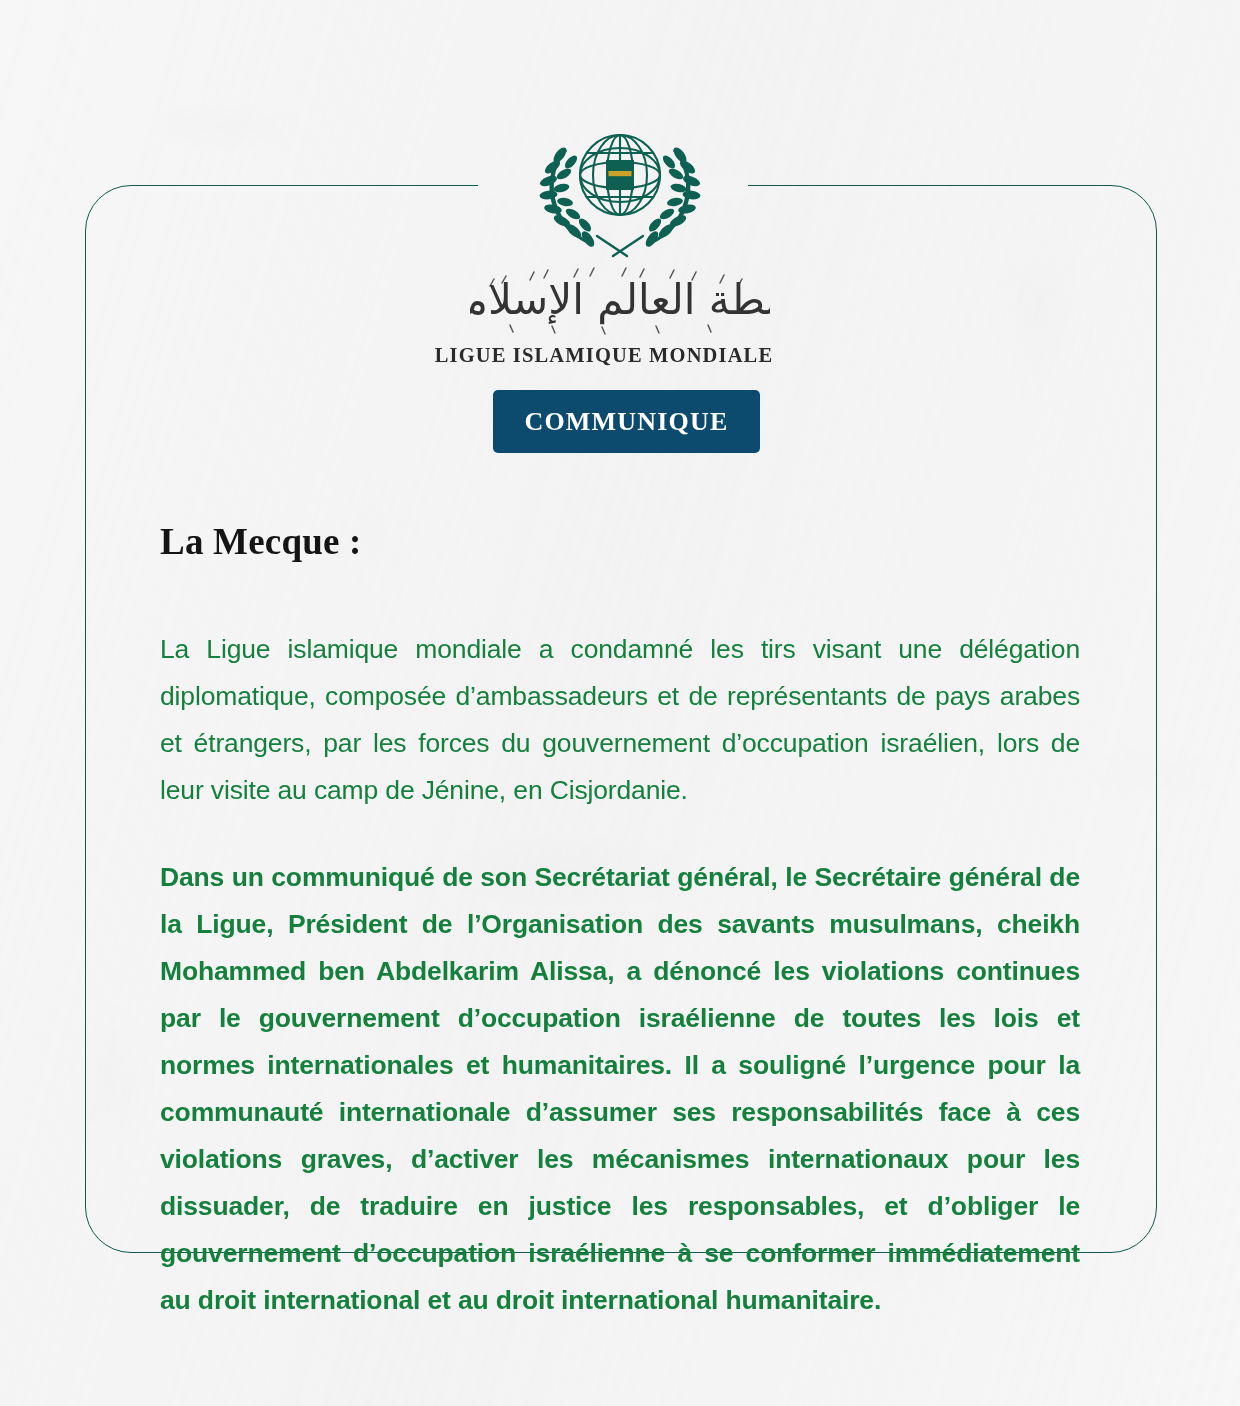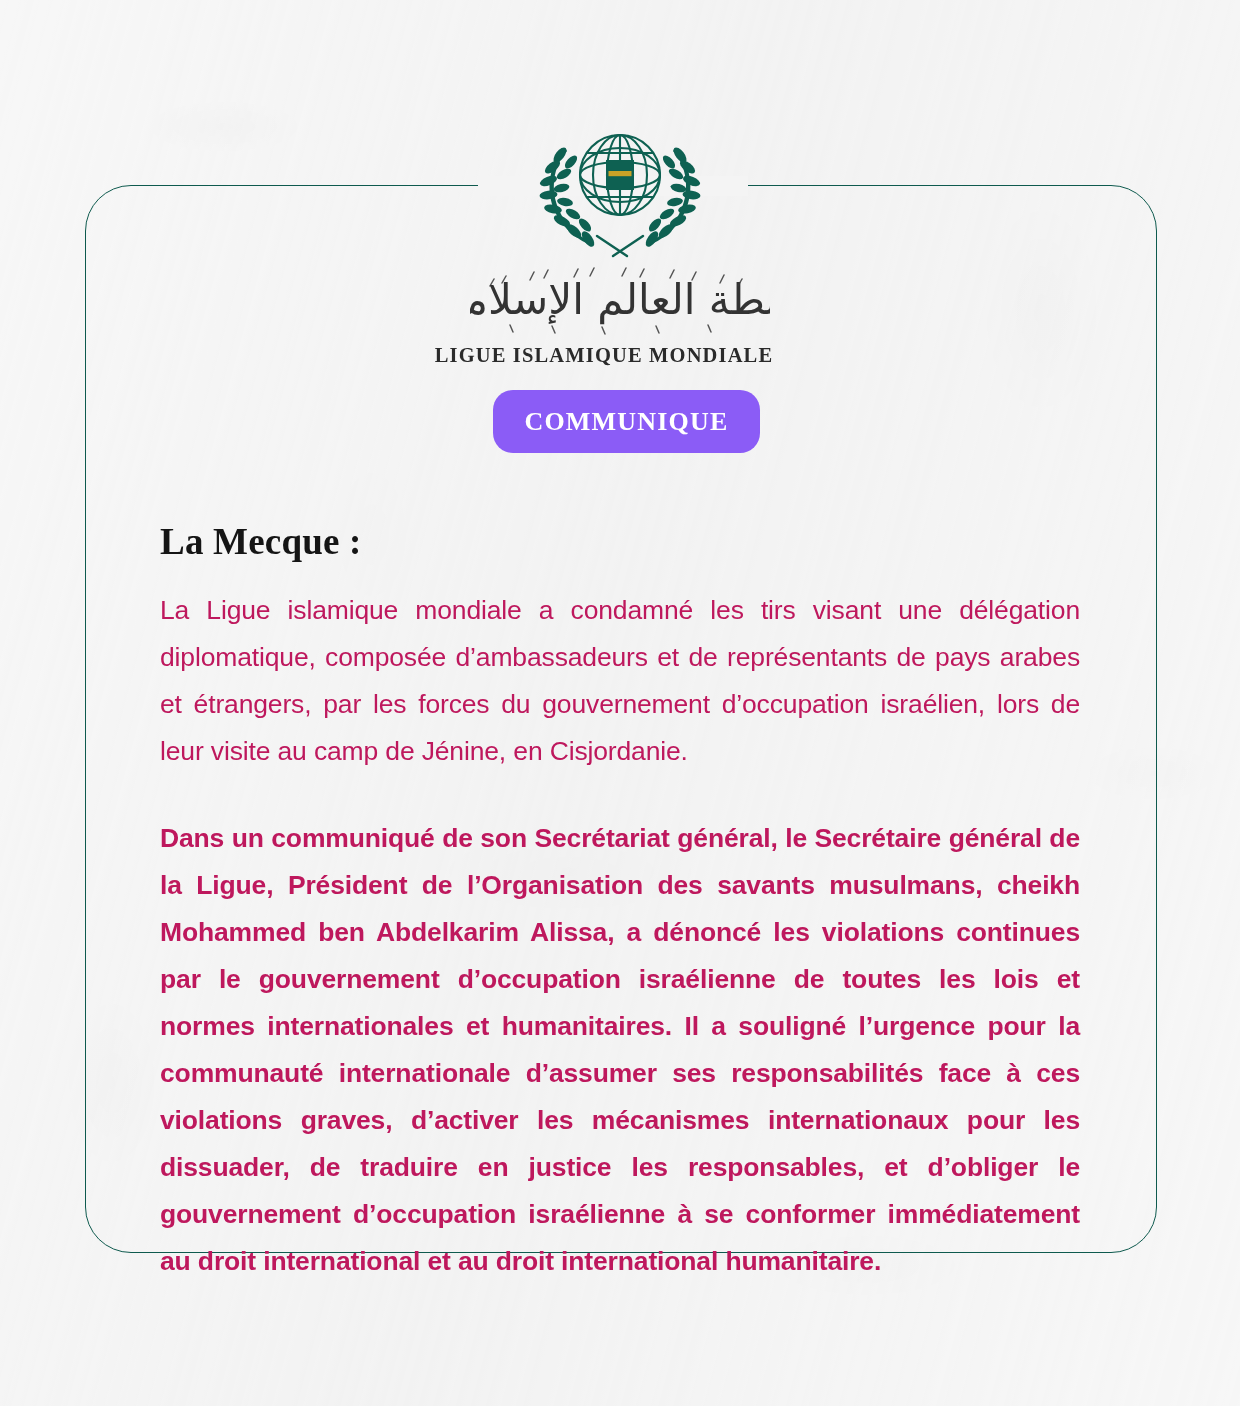--- a/index.html
+++ b/index.html
@@ -92,22 +92,22 @@
     color: #2a2a2a;
   }
 
   
   .badge {
     position: absolute;
     left: 493px;
     top: 390px;
     width: 267px;
     height: 63px;
-    background: #8b5cf6;
-    border-radius: 20px;
+    background: #0c4a6e;
+    border-radius: 5px;
     display: flex;
     align-items: center;
     justify-content: center;
   }
   .badge-label {
     font-family: "Liberation Serif", serif;
     font-weight: bold;
     font-size: 26px;
     letter-spacing: 1.2px;
     color: #ffffff;
@@ -118,28 +118,28 @@
     position: absolute;
     left: 160px;
     top: 520px;
     width: 920px;
   }
   .headline {
     font-family: "Liberation Serif", serif;
     font-weight: bold;
     font-size: 37px;
     color: #151515;
-    margin: 0 0 24px 0;
+    margin: 0 0 63px 0;
     letter-spacing: .2px;
   }
   .para {
     font-family: "Liberation Sans", sans-serif;
     font-size: 26.5px;
     line-height: 47px;
-    color: #be185d;
+    color: #15803d;
     text-align: justify;
     margin: 16px 0 40px 0;
     letter-spacing: -0.15px;
   }
   .para:last-child {
     margin-bottom: 0;
     font-weight: bold;
   }
 </style>
 </head>

